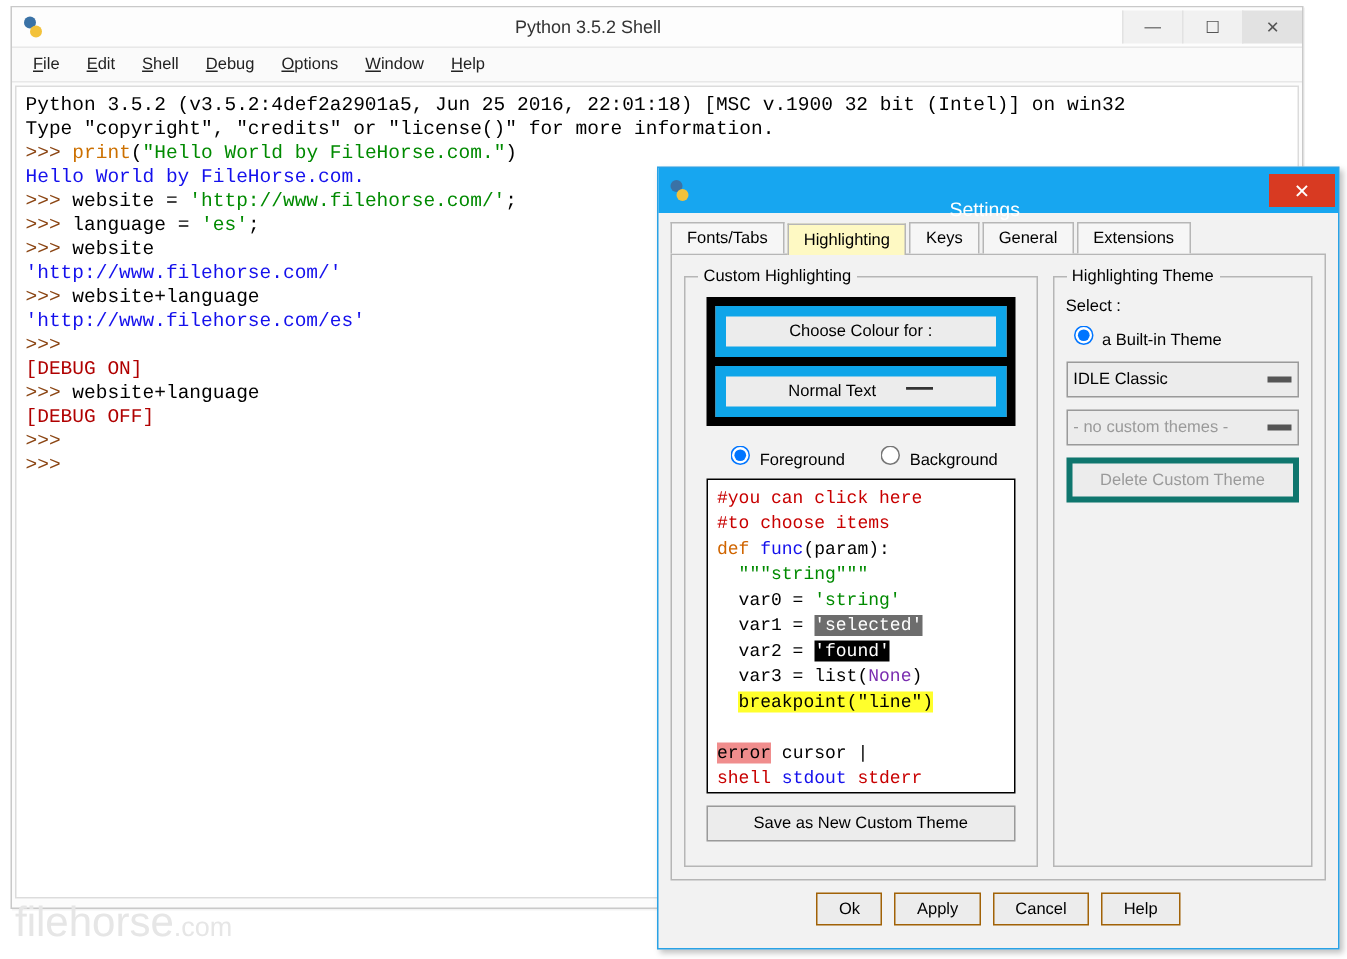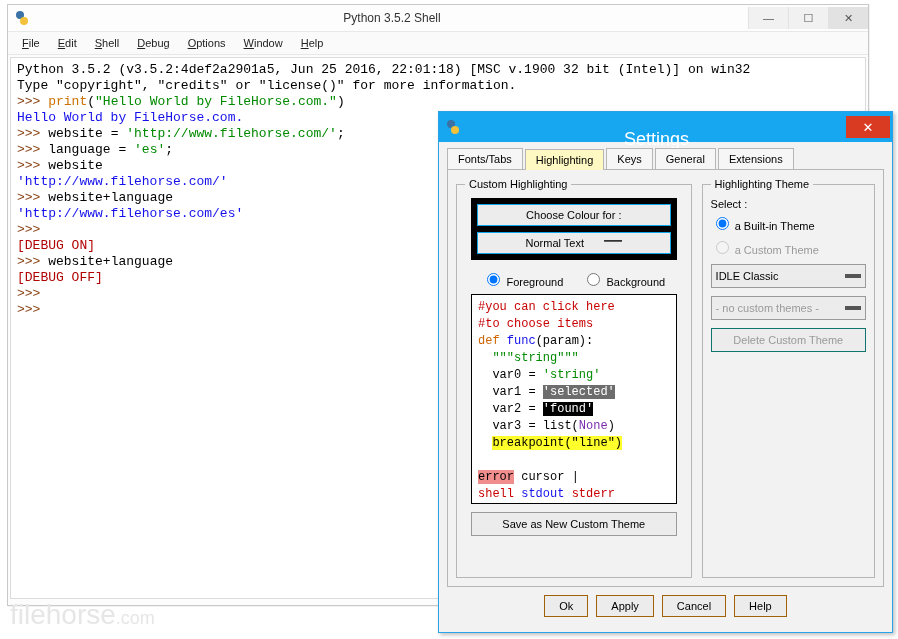--- a/index.html
+++ b/index.html
@@ -92,21 +92,21 @@
     background: #f2f2f2;
     box-shadow: 2px 2px 4px rgba(0,0,0,.25);
   }
   .dialog .titlebar2 {
     height: 30px; background: #17a6f0;
     display: flex; align-items: center;
     padding-left: 6px;
   }
   .titlebar2 .icon { width:16px;height:16px;margin-right:6px; }
   .titlebar2 .title2 {
-    flex:1; text-align:center; color:#fff; font-size:18px;margin-top:24px;
+    flex:1; text-align:center; color:#fff; font-size:13px;margin-top:24px;
   }
   .titlebar2 .close2 {
     width: 44px; height: 22px; background:#d83a22;
     display:flex;align-items:center;justify-content:center;
     margin-right:2px; color:#fff; font-size:13px;
   }
   .tabs {
     display:flex; margin: 6px 8px 0 8px;
   }
   .tab {
@@ -132,21 +132,21 @@
     font-size: 11px;
     margin:0;
   }
   fieldset.group legend { padding: 0 4px; }
   .group.left { flex:1.4; }
   .group.right { flex:1; }
   .blackbox {
     background:#000; padding:6px; margin: 0 6px;
   }
   .greybtn {
-    background:#ececec; border:1px solid #0ea5e9;
+    background:#ececec; border:7px solid #0ea5e9;
     padding: 4px 6px; width:100%;
     font-size:11px; text-align:center;
     display:flex; justify-content:center; align-items:center;
     gap:20px;
   }
   .greybtn + .greybtn { margin-top:6px; }
   .dropmark {
     width:18px;height:6px;background:#333;
     clip-path: polygon(0 0,100% 0,100% 30%,0 30%,0 0);
   }
@@ -186,21 +186,21 @@
   .rightcol .drop {
     border:1px solid #9a9a9a; padding:5px 4px;
     display:flex;justify-content:space-between;align-items:center;
     background:#ececec; margin:8px 0;text-align:right;
   }
   .rightcol .drop.disabled { color:#9a9a9a; }
   .rightcol .dangle {
     width:16px;height:4px;background:#555;
   }
   .rightcol .btn {
-    border:1px solid #0f766e; background:#ececec;
+    border:4px solid #0f766e; background:#ececec;
     color:#9a9a9a; text-align:center; padding:5px;
     margin-top:8px;
   }
   .dlgbuttons {
     display:flex; justify-content:center; gap:8px;
     padding: 4px 0 10px;
   }
   .dlgbuttons .b {
     border:1px solid #a16207; background:#ececec;
     padding:4px 14px; font-size:11px;
@@ -305,21 +305,20 @@
 <span class="cmt">shell </span><span class="stdout">stdout </span><span class="stderr">stderr</span></div>
       <div class="savebtn">
         <span>Save as New Custom Theme</span>
       </div>
     </fieldset>
 
     <fieldset class="group right rightcol">
       <legend>Highlighting Theme</legend>
       <div class="lbl">Select :</div>
       <label class="radio"><input type="radio" checked="" style=""> <span>a Built-in Theme</span></label>
-      <label class="radio disabled"><input type="radio" disabled="" style=""> <span>a Custom Theme</span></label>
       <div class="drop">
         <span>IDLE Classic</span>
         <span class="dangle"></span>
       </div>
       <div class="drop disabled">
         <span>- no custom themes -</span>
         <span class="dangle"></span>
       </div>
       <div class="btn">
         <span>Delete Custom Theme</span>

